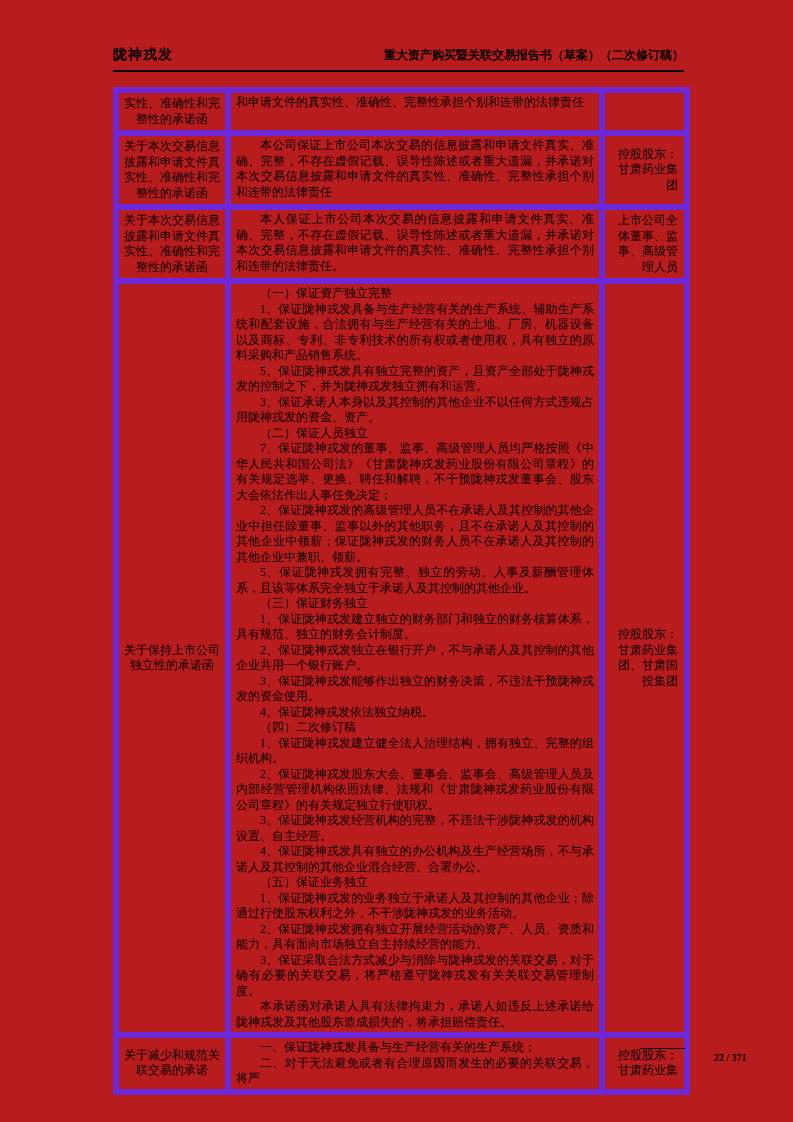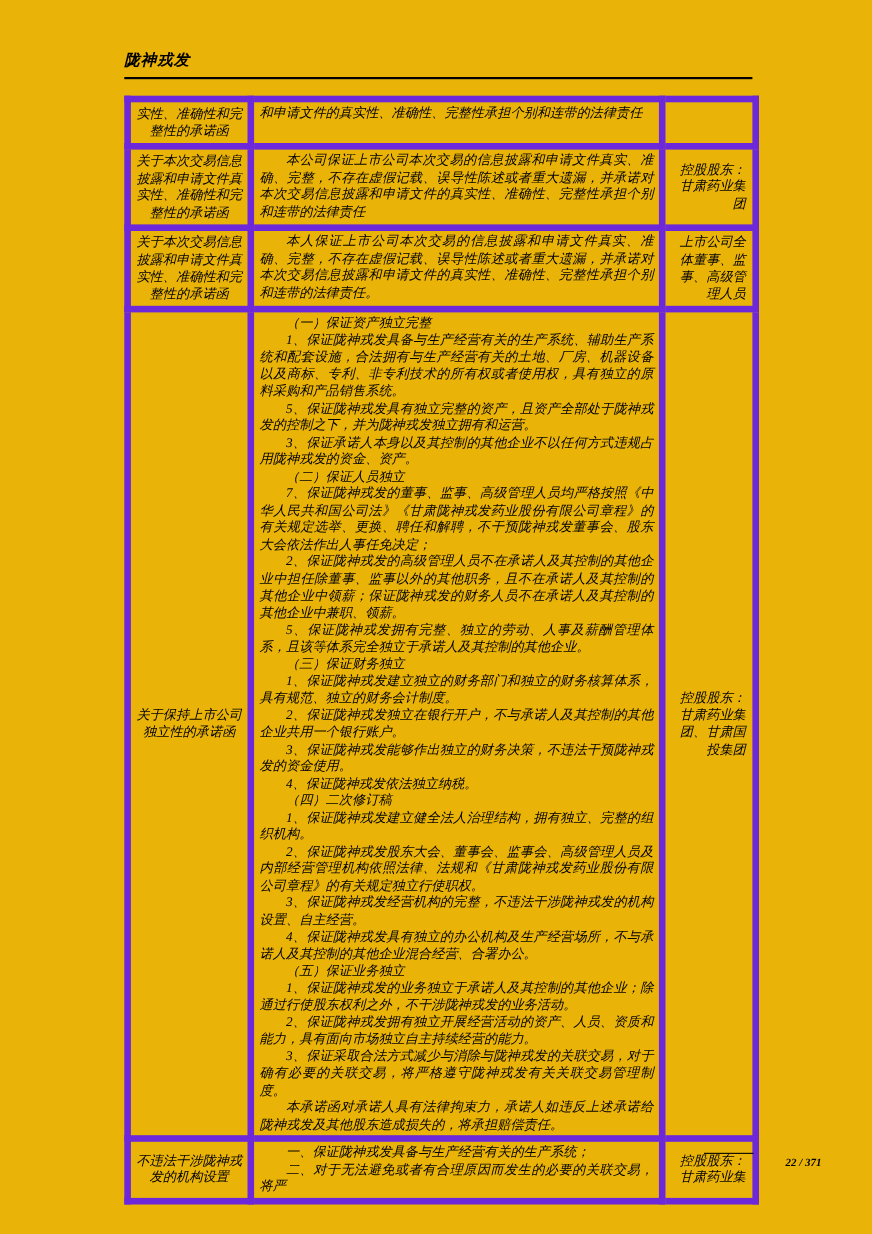--- a/index.html
+++ b/index.html
@@ -2,21 +2,21 @@
 <html><head>
 <meta charset="utf-8">
 <style>
   * { margin:0; padding:0; box-sizing:border-box; }
   html,body { background:#ffffff; }
   body {
     width:793px; height:1122px;
     font-family:"Liberation Serif","DejaVu Serif",serif;
     color:#000;
   }
-  .page { position:relative; width:793px; height:1122px; background:#eab308; overflow:hidden;font-style:italic; }
+  .page { position:relative; width:793px; height:1122px; background:#b91c1c; overflow:hidden; }
   .content { position:absolute; left:113px; top:46px; width:571px; }
 
   .header {
     display:flex; justify-content:space-between; align-items:flex-end;
     padding-bottom:6px; border-bottom:2px solid #000;
   }
   .h-left  { font-weight:bold; font-size:14px; letter-spacing:1px; white-space:nowrap; }
   .h-right { font-weight:bold; font-size:12px; white-space:nowrap; }
 
   table.doc-table {
@@ -41,20 +41,21 @@
   }
 </style>
 </head>
 <body>
 
 <div class="page">
   <div class="content">
 
     <div class="header">
       <span class="h-left">陇神戎发</span>
+      <span class="h-right">重大资产购买暨关联交易报告书（草案）（二次修订稿）</span>
     </div>
 
     <table class="doc-table">
       <colgroup>
         <col style="width:112px">
         <col style="width:374px">
         <col style="width:85px">
       </colgroup>
       <tbody>
         <tr>
@@ -101,21 +102,21 @@
               <p class="para">4、保证陇神戎发具有独立的办公机构及生产经营场所，不与承诺人及其控制的其他企业混合经营、合署办公。</p>
               <p class="para">（五）保证业务独立</p>
               <p class="para">1、保证陇神戎发的业务独立于承诺人及其控制的其他企业；除通过行使股东权利之外，不干涉陇神戎发的业务活动。</p>
               <p class="para">2、保证陇神戎发拥有独立开展经营活动的资产、人员、资质和能力，具有面向市场独立自主持续经营的能力。</p>
               <p class="para">3、保证采取合法方式减少与消除与陇神戎发的关联交易，对于确有必要的关联交易，将严格遵守陇神戎发有关关联交易管理制度。</p>
               <p class="para">本承诺函对承诺人具有法律拘束力，承诺人如违反上述承诺给陇神戎发及其他股东造成损失的，将承担赔偿责任。</p>
             </td>
           <td class="cr">控股股东：甘肃药业集团、甘肃国投集团</td>
         </tr>
         <tr>
-          <td class="cl">不违法干涉陇神戎发的机构设置</td>
+          <td class="cl">关于减少和规范关联交易的承诺</td>
           <td class="cm">
               <p class="para">一、保证陇神戎发具备与生产经营有关的生产系统；</p>
               <p class="para">二、对于无法避免或者有合理原因而发生的必要的关联交易，将严</p>
             </td>
           <td class="cr">控股股东：甘肃药业集</td>
         </tr>
       </tbody>
     </table>
 
   </div>

